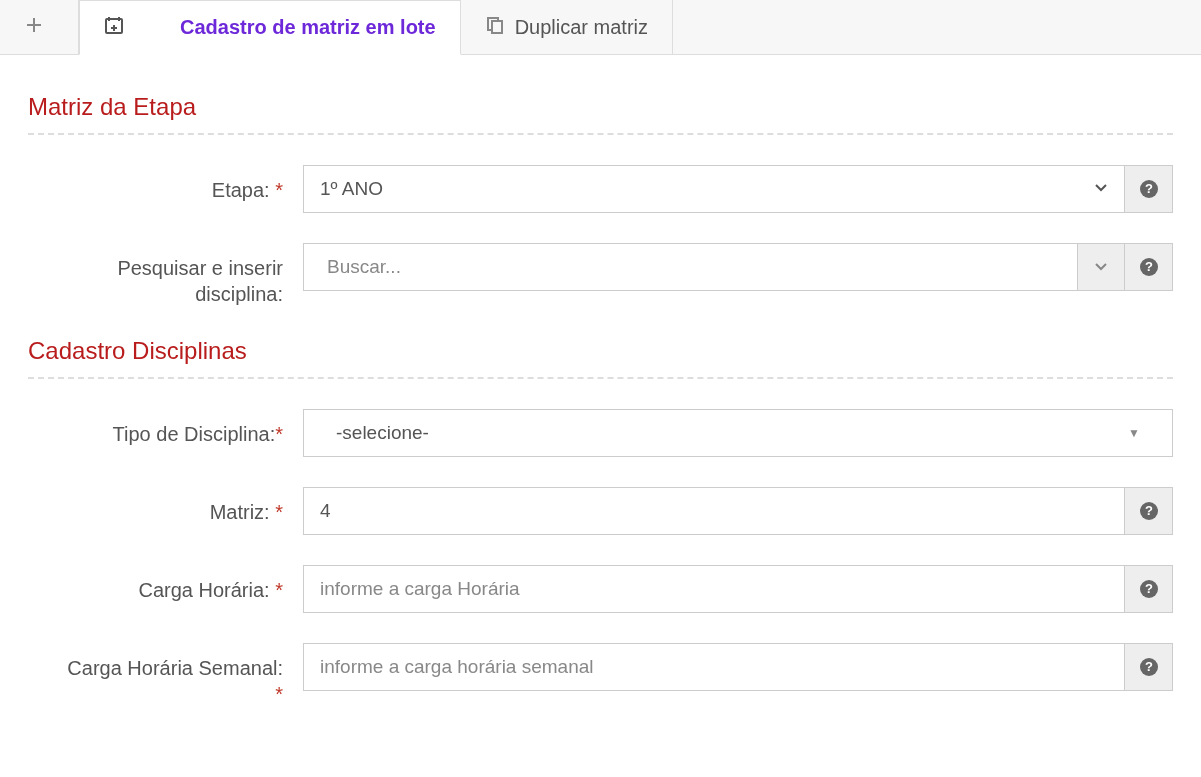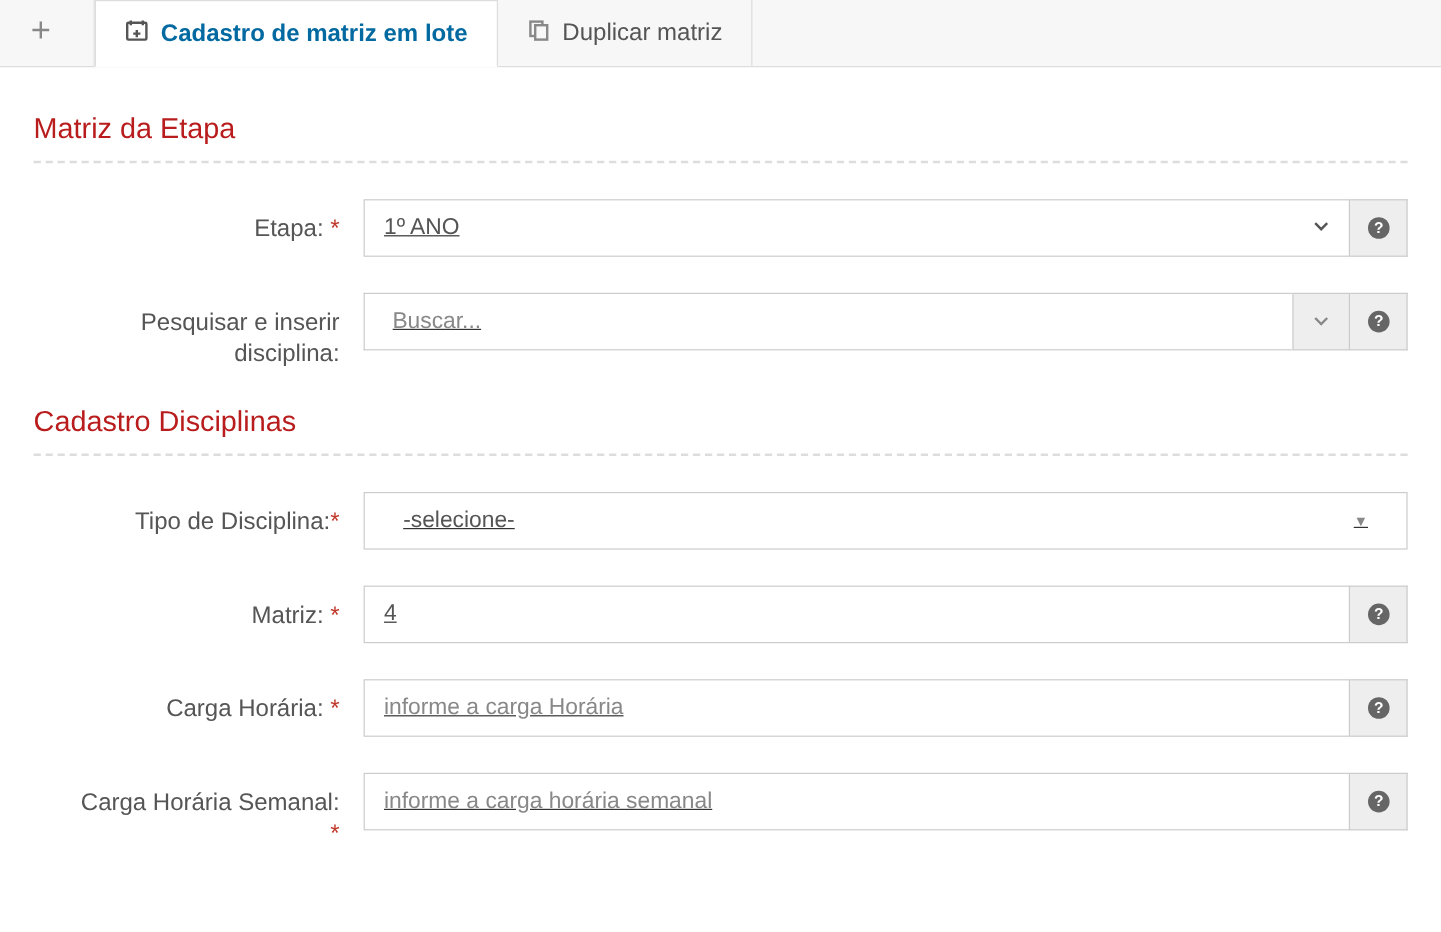--- a/index.html
+++ b/index.html
@@ -2,35 +2,35 @@
 <html><head>
 <meta charset="utf-8">
 <style>
   * { box-sizing: border-box; }
   html, body { margin:0; padding:0; font-family: Arial, Helvetica, sans-serif; background:#fff; color:#333; }
   body { width:1201px; }
 
   
   .tab-bar { display:flex; background:#f7f7f7; border-bottom:1px solid #ddd; }
   .tab { display:flex; align-items:center; padding:14px 24px; font-size:20px; color:#555; cursor:pointer; border-right:1px solid #ddd; }
-  .tab.active { background:#fff; color:#0369a1; font-weight:bold; border-bottom:1px solid #fff; margin-bottom:-1px; border-top:1px solid #ddd; border-left:1px solid #ddd; border-right:1px solid #ddd; }
+  .tab.active { background:#fff; color:#6d28d9; font-weight:bold; border-bottom:1px solid #fff; margin-bottom:-1px; border-top:1px solid #ddd; border-left:1px solid #ddd; border-right:1px solid #ddd;gap:46px; }
   .tab .icon { margin-right:10px; color:#888; }
   .tab.active .icon { color:#555; }
 
   .content { padding: 28px 28px 0 28px; }
 
   
   .section-title { font-size:24px; color:#b91c1c; margin: 10px 0 12px 0; }
   .dash-sep { border:none; border-top:2px dashed #ddd; margin:0 0 30px 0; }
 
   
   .form-row { display:flex; align-items:flex-start; margin-bottom:30px; }
   .form-label { width:275px; text-align:right; padding-right:20px; padding-top:12px; font-size:20px; color:#555; line-height:1.3; }
   .req { color:#c0392b; }
-  .field-wrap { flex:1; display:flex; align-items:stretch; max-width:870px;text-decoration:underline; }
+  .field-wrap { flex:1; display:flex; align-items:stretch; max-width:870px; }
   .ctrl-input { flex:1; height:48px; border:1px solid #ccc; padding:0 16px; font-size:19px; color:#555; background:#fff; outline:none; }
   .ctrl-input::placeholder { color:#888; }
 
   .select-box { flex:1; height:48px; border:1px solid #ccc; display:flex; align-items:center; justify-content:space-between; padding:0 16px; font-size:19px; color:#555; cursor:pointer; background:#fff; }
   .select-box .caret { color:#888; font-size:14px; }
   .select-box.filled .caret { color:#555; }
 
   .combo { flex:1; display:flex; }
   .combo .ctrl-input { border-right:none;padding-left:23px; }
   .combo-toggle { width:48px; height:48px; border:1px solid #ccc; background:#eee; display:flex; align-items:center; justify-content:center; color:#888; cursor:pointer; }

